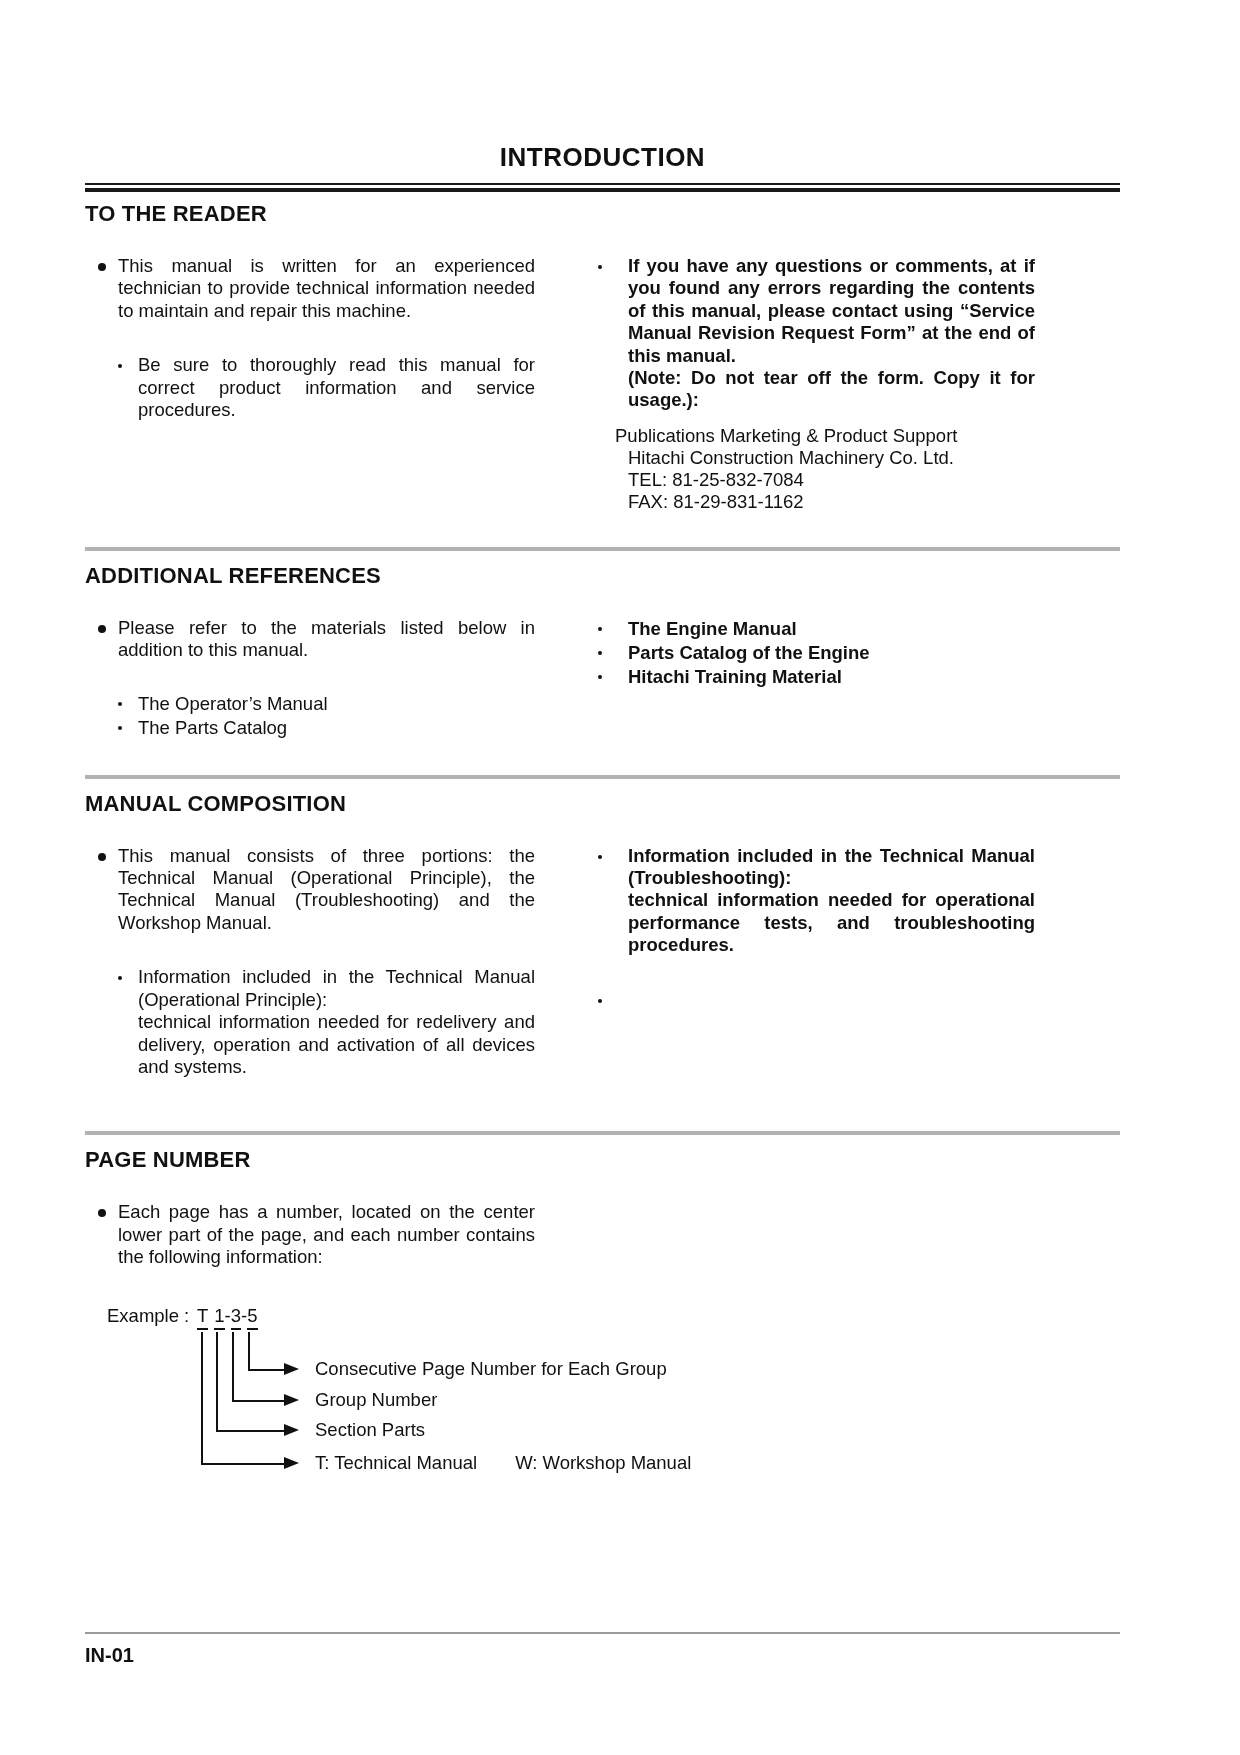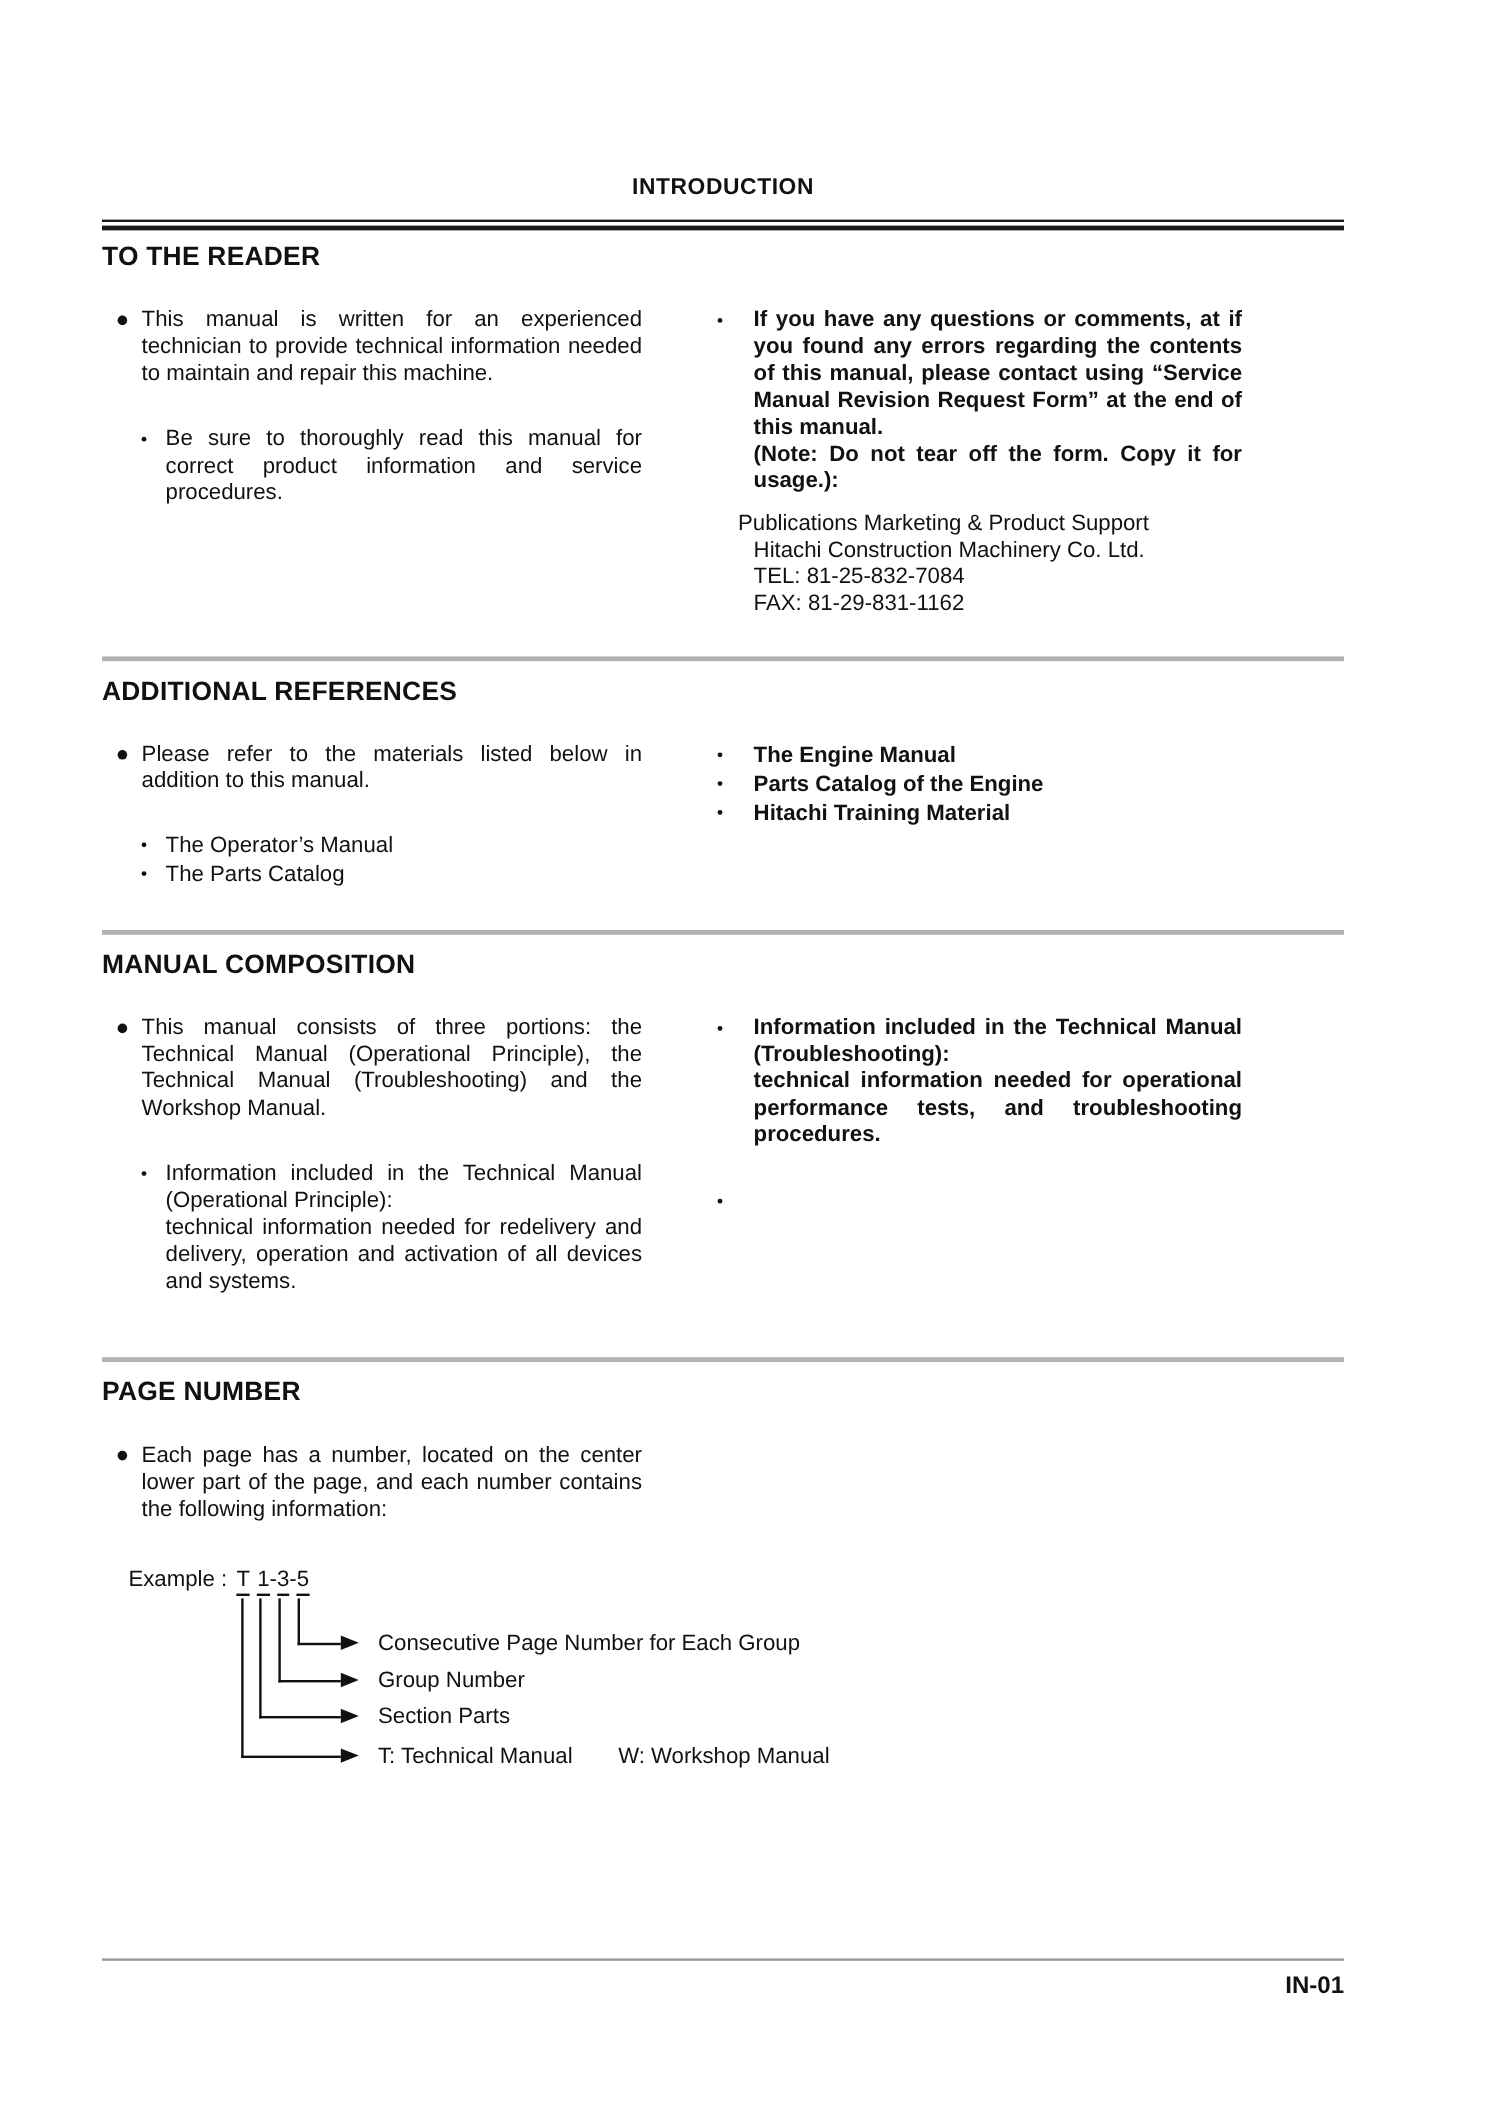--- a/index.html
+++ b/index.html
@@ -4,21 +4,21 @@
 <style>
   html,body{margin:0;padding:0;background:#e8e8e8;}
   .page{
     position:relative;width:1240px;height:1755px;background:#ffffff;
     margin:0 auto;overflow:hidden;color:#111;
     font-family:"Liberation Sans","DejaVu Sans",sans-serif;
     -webkit-font-smoothing:antialiased;
   }
   .content{position:absolute;left:85px;top:0;width:1035px;}
   .title{
-    padding-top:142px;text-align:center;font-size:19px;font-weight:bold;
+    padding-top:142px;text-align:center;font-size:26px;font-weight:bold;
     letter-spacing:0.5px;line-height:30px;
   }
   .rule-thin{margin-top:11px;height:2px;background:#1a1a1a;}
   .rule-thick{margin-top:3px;height:4px;background:#1a1a1a;}
   .h2{margin-top:9px;font-size:22px;font-weight:bold;line-height:26px;letter-spacing:0.2px;}
   .divider{height:4px;background:#b2b2b2;}
   .cols{display:flex;}
   .col-l{width:450px;flex:0 0 auto;}
   .col-r{width:437px;flex:0 0 auto;margin-left:63px;}
   .body-txt,.txt{font-size:18.5px;line-height:22.4px;text-align:justify;}
@@ -39,21 +39,21 @@
   .ex-code{position:absolute;left:112px;top:0;line-height:22px;white-space:nowrap;}
   .ex-code .u{display:inline-block;border-bottom:2px solid #111;padding-bottom:1px;}
   .ex-code .gap{display:inline-block;width:6px;}
   .vl{position:absolute;width:2px;background:#111;}
   .hl{position:absolute;height:2px;background:#111;}
   .ah{position:absolute;width:0;height:0;border-top:6px solid transparent;
       border-bottom:6px solid transparent;border-left:15px solid #111;}
   .dlabel{position:absolute;left:230px;line-height:22px;white-space:nowrap;}
   .dlabel .w2{margin-left:38px;}
   .footer-rule{position:absolute;left:85px;width:1035px;top:1632px;height:2px;background:#9a9a9a;}
-  .footer-num{position:absolute;left:85px;width:1035px;top:1643px;text-align:right;
+  .footer-num{position:absolute;left:85px;width:1035px;top:1643px;text-align:left;
       font-size:20px;font-weight:bold;line-height:24px;}
   .mt28{margin-top:28px;} .mt30{margin-top:30px;} .mt32{margin-top:32px;}
   .mt34{margin-top:34px;} .mt12{margin-top:12px;} .mt53{margin-top:53px;} .mt35{margin-top:35px;}
 </style>
 </head>
 <body>
 
 <div class="page">
   <div class="content">
 

